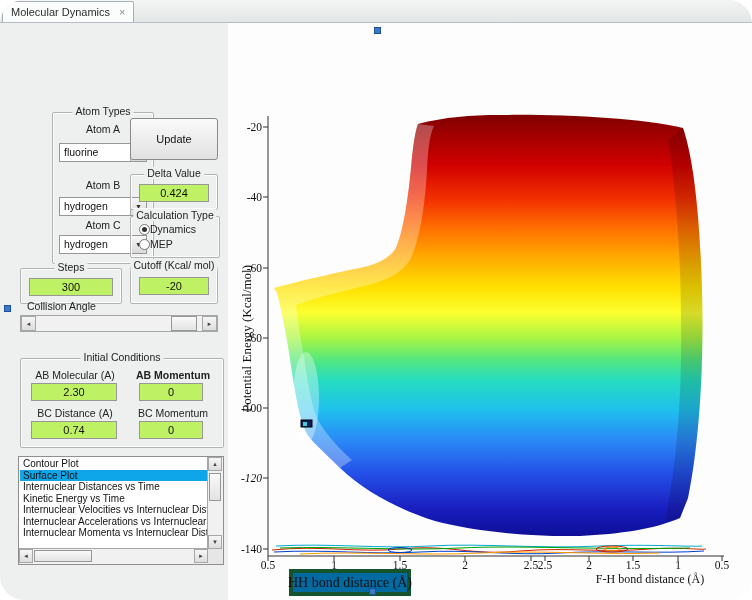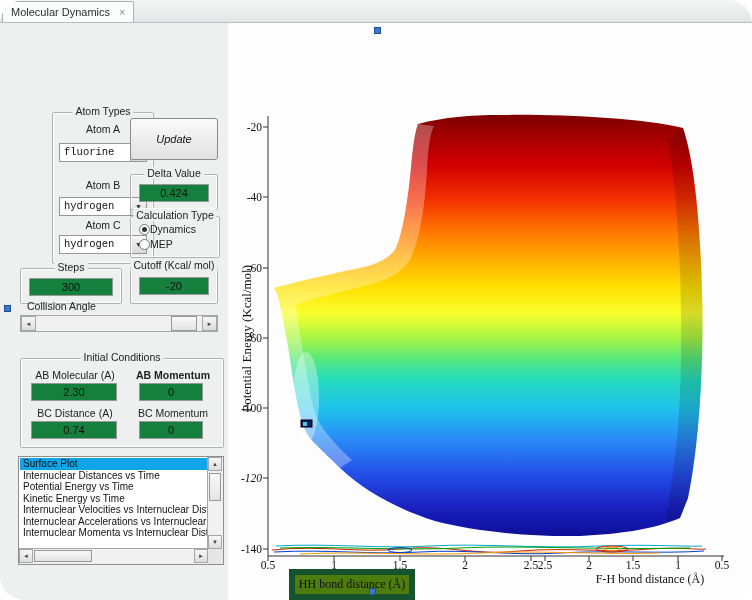--- a/index.html
+++ b/index.html
@@ -17,29 +17,29 @@
 
   
   .figure-bg{position:absolute;left:228px;top:23px;width:524px;height:577px;background:#fdfdfd;}
 
   
   .panel{position:absolute;border:1px solid #b2b2b2;border-radius:2px;
          box-shadow:inset 0 0 0 1px rgba(255,255,255,.85);}
   .ptitle{position:absolute;top:-8px;left:50%;transform:translateX(-50%);
           background:#edf0ef;padding:0 3px;font-size:10.5px;color:#222;white-space:nowrap;}
   .lbl{position:absolute;font-size:10.5px;color:#222;text-align:center;white-space:nowrap;}
-  .edit{position:absolute;background:#15803d;border:1px solid #979797;font-size:11px;
+  .edit{position:absolute;background:#bef264;border:1px solid #979797;font-size:11px;
         text-align:center;line-height:16px;height:16px;color:#111;}
   .popup{position:absolute;height:17px;background:#fff;border:1px solid #979797;display:flex;}
-  .popup .pv{flex:1;font-size:10.5px;line-height:16px;padding-left:4px;color:#111;overflow:hidden;font-family:Liberation Mono, monospace;}
+  .popup .pv{flex:1;font-size:10.5px;line-height:16px;padding-left:4px;color:#111;overflow:hidden;}
   .popup .pbtn{width:15px;border-left:1px solid #ababab;background:linear-gradient(#f7f7f7,#d9d9d9);
                font-size:7px;display:flex;align-items:center;justify-content:center;color:#333;}
   .btn-update{position:absolute;left:130px;top:118px;width:86px;height:40px;
               border:1px solid #8b8b8b;border-radius:3px;font-size:11px;color:#111;
-              background:linear-gradient(#fafafa,#e1e1e1);display:flex;align-items:center;justify-content:center;font-style:italic;}
+              background:linear-gradient(#fafafa,#e1e1e1);display:flex;align-items:center;justify-content:center;}
   .radio{position:absolute;display:flex;align-items:center;font-size:10.5px;color:#222;}
   .rdot{width:9px;height:9px;border-radius:50%;border:1px solid #777;background:#fff;position:relative;flex:0 0 auto;}
   .rdot.sel::after{content:"";position:absolute;left:2px;top:2px;width:5px;height:5px;border-radius:50%;background:#333;}
 
   
   .sb{position:absolute;background:#f1f1f1;border:1px solid #a6a6a6;}
   .sb .arrow{position:absolute;background:linear-gradient(#f6f6f6,#dddddd);border:1px solid #a6a6a6;
              display:flex;align-items:center;justify-content:center;font-size:6px;color:#444;box-sizing:border-box;}
   .thumb{position:absolute;background:linear-gradient(#f9f9f9,#e3e3e3);border:1px solid #979797;box-sizing:border-box;}
 
@@ -54,23 +54,23 @@
   .hsb{position:absolute;left:0;bottom:0;right:15px;height:15px;background:#f1f1f1;border-top:1px solid #a6a6a6;}
   .corner{position:absolute;right:0;bottom:0;width:15px;height:15px;background:#e6e6e6;}
   .ylabel{position:absolute;left:238px;top:120px;height:436px;width:18px;
           writing-mode:vertical-rl;transform:rotate(180deg);
           display:flex;align-items:center;justify-content:center;
           font-family:"Liberation Serif",serif;font-size:13px;color:#111;}
   .ytick{position:absolute;width:30px;left:232px;text-align:right;font-size:11.5px;color:#111;
          font-family:"Liberation Serif",serif;}
   .xtick{position:absolute;top:559px;width:30px;text-align:center;font-size:11.5px;color:#111;
          font-family:"Liberation Serif",serif;}
-  .hh-label-box{position:absolute;left:289px;top:569px;width:114px;height:19px;background:#4d7c0f;
-                border:6px solid #14532d;display:flex;align-items:center;justify-content:center;
-                font-family:"Liberation Serif",serif;font-size:12px;color:#111;white-space:nowrap;}
+  .hh-label-box{position:absolute;left:289px;top:569px;width:114px;height:19px;background:#0369a1;
+                border:4px solid #14532d;display:flex;align-items:center;justify-content:center;
+                font-family:"Liberation Serif",serif;font-size:14px;color:#111;white-space:nowrap;}
   .fh-label{position:absolute;left:570px;top:572px;width:160px;text-align:center;
             font-family:"Liberation Serif",serif;font-size:12px;color:#111;white-space:nowrap;}
 
   .overlay{position:absolute;left:0;top:0;pointer-events:none;}
 
   .handle{position:absolute;width:7px;height:7px;background:#3c78c8;border:1px solid #1e4f9b;box-sizing:border-box;}
 </style>
 </head>
 <body>
 
@@ -149,23 +149,23 @@
     <div class="edit" style="left:10px;top:24px;width:84px;">2.30</div>
     <div class="edit" style="left:118px;top:24px;width:62px;">0</div>
     <span class="lbl" style="left:8px;top:48px;width:92px;">BC Distance (A)</span>
     <span class="lbl" style="left:108px;top:48px;width:88px;">BC Momentum</span>
     <div class="edit" style="left:10px;top:62px;width:84px;">0.74</div>
     <div class="edit" style="left:118px;top:62px;width:62px;">0</div>
   </div>
 
   <div class="listbox">
     <div class="list-items">
+      <div class="litem">Contour Plot</div>
       <div class="litem sel">Surface Plot</div>
       <div class="litem">Internuclear Distances vs Time</div>
-      <div class="litem">Potential Energy vs Time</div>
       <div class="litem">Kinetic Energy vs Time</div>
       <div class="litem">Internuclear Velocities vs Internuclear Distance</div>
       <div class="litem">Internuclear Accelerations vs Internuclear Distance</div>
       <div class="litem">Internuclear Momenta vs Internuclear Distance</div>
     </div>
     <div class="vsb">
       <span class="arrow" style="position:absolute;left:0;top:0;width:14px;height:14px;background:linear-gradient(#f6f6f6,#ddd);border:1px solid #a6a6a6;box-sizing:border-box;display:flex;align-items:center;justify-content:center;font-size:6px;color:#444;">▲</span>
       <span class="arrow" style="position:absolute;left:0;bottom:0;width:14px;height:14px;background:linear-gradient(#f6f6f6,#ddd);border:1px solid #a6a6a6;box-sizing:border-box;display:flex;align-items:center;justify-content:center;font-size:6px;color:#444;">▼</span>
       <span class="thumb" style="left:1px;top:16px;width:12px;height:28px;"></span>
     </div>

